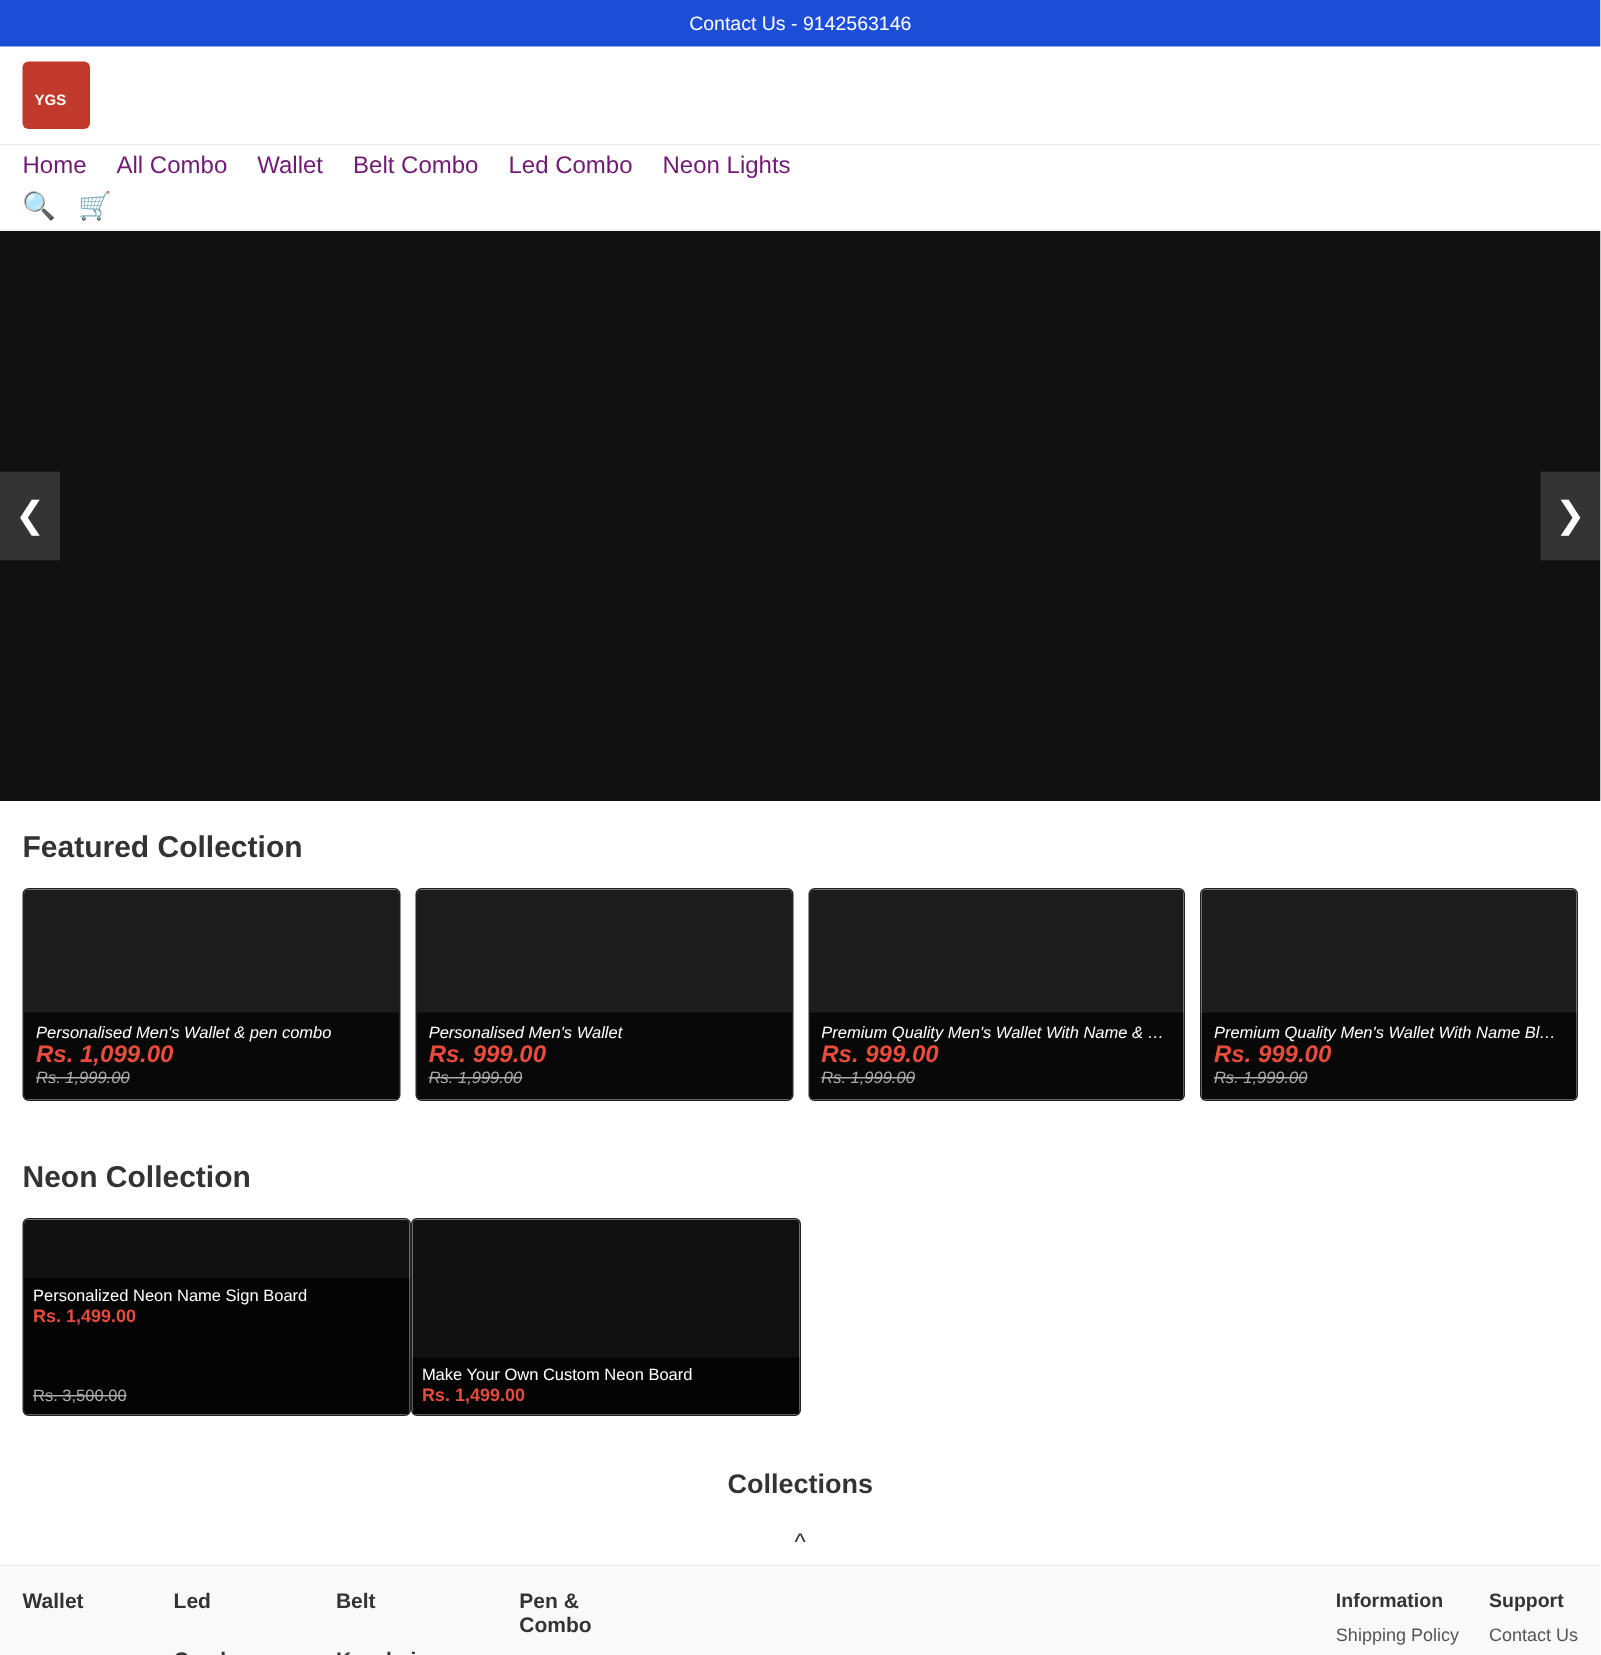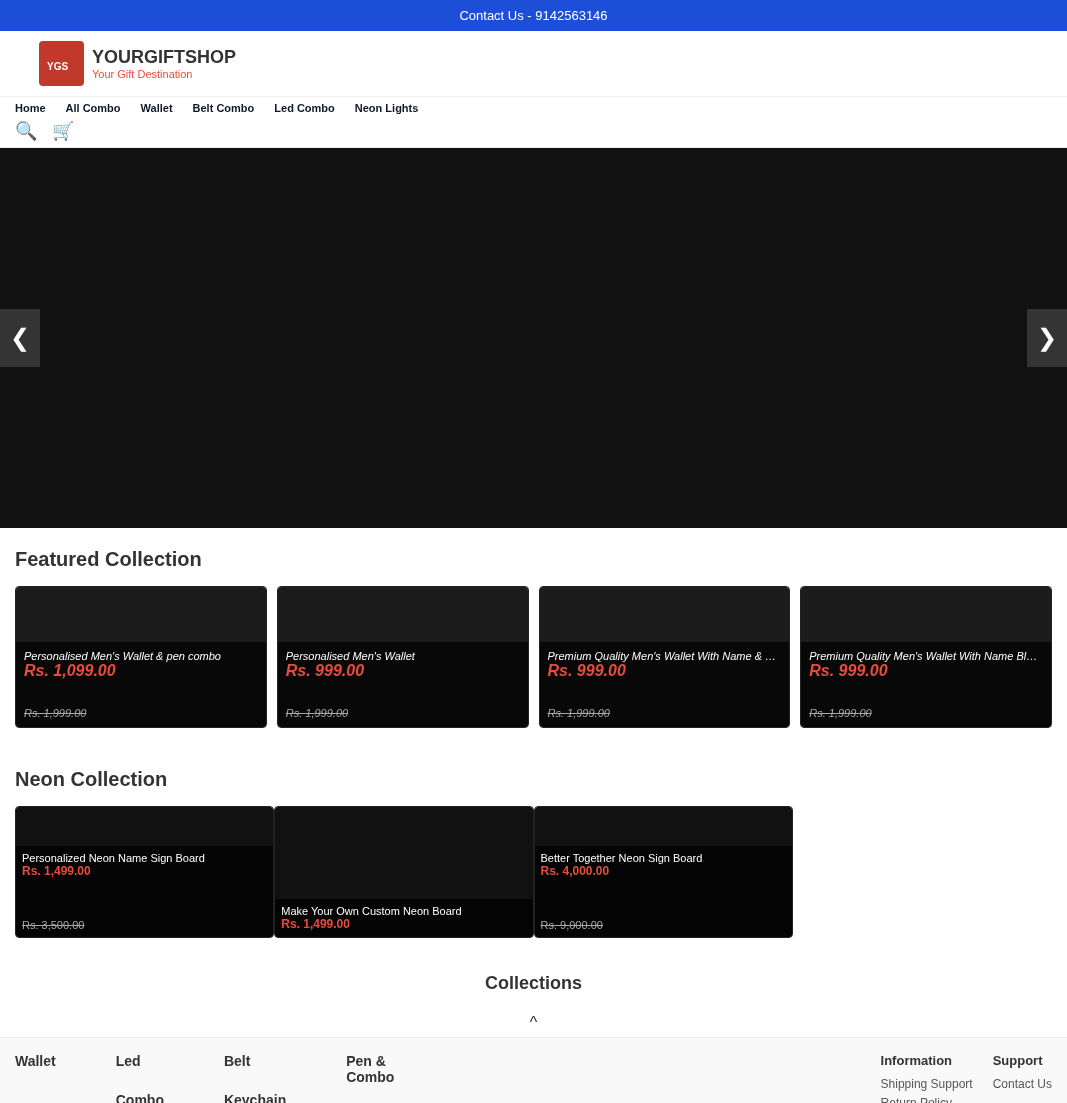--- a/index.html
+++ b/index.html
@@ -31,34 +31,33 @@
       width: 45px;
       height: 45px;
       background: #c0392b;
       display: flex;
       align-items: center;
       justify-content: center;
       color: #fff;
       font-weight: bold;
       font-size: 10px;
       border-radius: 4px;
-      margin-left: 24px;
     }
     .logo-text-main { font-weight: bold; font-size: 18px; color: #333; }
     .logo-text-sub { font-size: 11px; color: #e74c3c; }
 
     
     .nav {
       display: flex;
       flex-direction: column;
       padding: 5px 15px;
       border-bottom: 1px solid #eee;
     }
     .nav-links { display: flex; gap: 20px; margin-bottom: 6px; }
-    .nav-links a { text-decoration: none; color: #0f172a; font-size: 11px; font-weight: bold; }
+    .nav-links a { text-decoration: none; color: #701a75; font-size: 16px; }
     .nav-icons { display: flex; gap: 15px; padding-left: 0; }
     .nav-icon { font-size: 18px; cursor: pointer; color: #333; }
 
     
     .hero {
       position: relative;
       background: #111;
       height: 380px;
       display: flex;
       align-items: center;
@@ -106,21 +105,21 @@
     .product-info {
       padding: 8px;
       background: rgba(0,0,0,0.7);
       position: absolute;
       bottom: 0;
       left: 0;
       right: 0;
     }
     .product-name { font-size: 11px; color: #fff; white-space: nowrap; overflow: hidden; text-overflow: ellipsis; }
     .product-price-new { font-size: 16px; color: #e74c3c; font-weight: bold; }
-    .product-price-old { font-size: 11px; color: #aaa; text-decoration: line-through; margin-top: 27px; }
+    .product-price-old { font-size: 11px; color: #aaa; text-decoration: line-through; }
 
     
     .neon-grid {
       display: grid;
       grid-template-columns: repeat(4, 1fr);
       gap: 0;
     }
     .neon-card {
       background: #1a1a1a;
       border: 1px solid #222;
@@ -191,24 +190,20 @@
   <span>Contact Us - 9142563146</span>
 </div>
 
 <div class="header">
   <div class="logo-area">
     <div class="logo-icon">
       <svg width="40" height="40" viewBox="0 0 40 40">
         <rect width="40" height="40" fill="#c0392b" rx="4"></rect>
         <text x="5" y="26" fill="#fff" font-size="10" font-weight="bold">YGS</text>
       </svg>
-    </div>
-    <div>
-      <div class="logo-text-main">YOURGIFTSHOP</div>
-      <div class="logo-text-sub">Your Gift Destination</div>
     </div>
   </div>
 </div>
 
 <div class="nav">
   <div class="nav-links">
     <a href="#">Home</a>
     <a href="#">All Combo</a>
     <a href="#">Wallet</a>
     <a href="#">Belt Combo</a>
@@ -276,28 +271,20 @@
     </div>
   </div>
       <div class="neon-card">
     <div class="neon-card-img" style="background:#111;"></div>
     <div class="neon-info">
       <div class="neon-name">Make Your Own Custom Neon Board</div>
       <div class="neon-price-new">Rs. 1,499.00</div>
 
     </div>
   </div>
-      <div class="neon-card">
-    <div class="neon-card-img" style="background:#111;"></div>
-    <div class="neon-info">
-      <div class="neon-name">Better Together Neon Sign Board</div>
-      <div class="neon-price-new">Rs. 4,000.00</div>
-      <div class="neon-price-old">Rs. 9,000.00</div>
-    </div>
-  </div>
     </div>
 </div>
 
 <div class="collections-center">
   <span>Collections</span>
 </div>
 
 <div class="chevron-up">
   <span>^</span>
 </div>
@@ -319,21 +306,21 @@
       <span>Keychain</span>
     </div>
     <div class="footer-nav-col">
       <span>Pen &amp;<br>Combo</span>
     </div>
 
     <div style="margin-left:auto;">
       <div class="footer-info-support">
         <div class="footer-info-col">
           <h4>Information</h4>
-          <a href="#">Shipping Support</a>
+          <a href="#">Shipping Policy</a>
           <a href="#">Return Policy</a>
 
         </div>
         <div class="footer-info-col">
           <h4>Support</h4>
           <a href="#">Contact Us</a>
         </div>
       </div>
     </div>
   </div>

